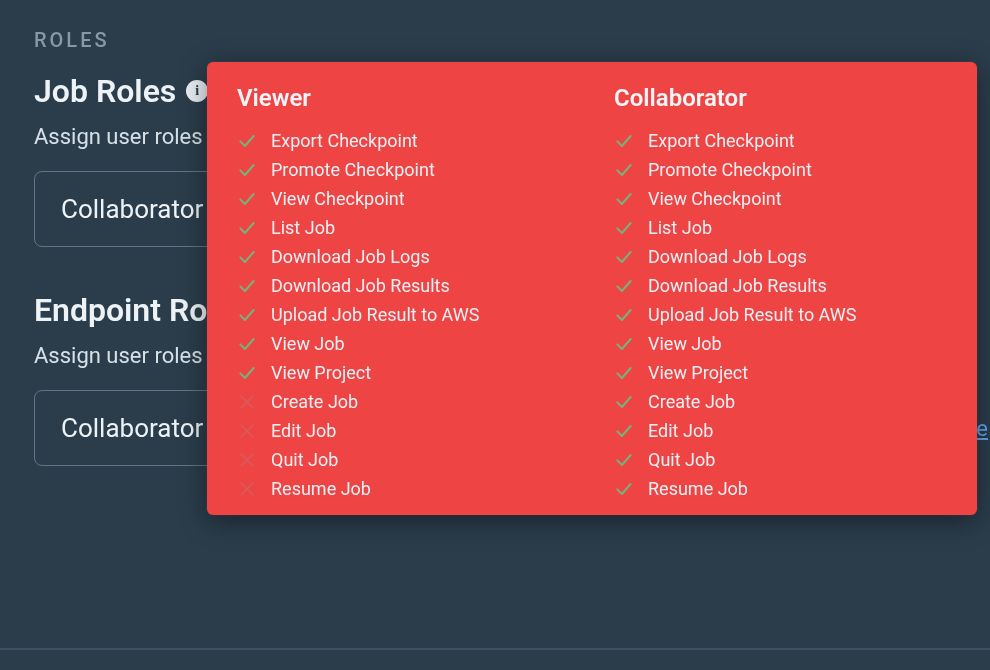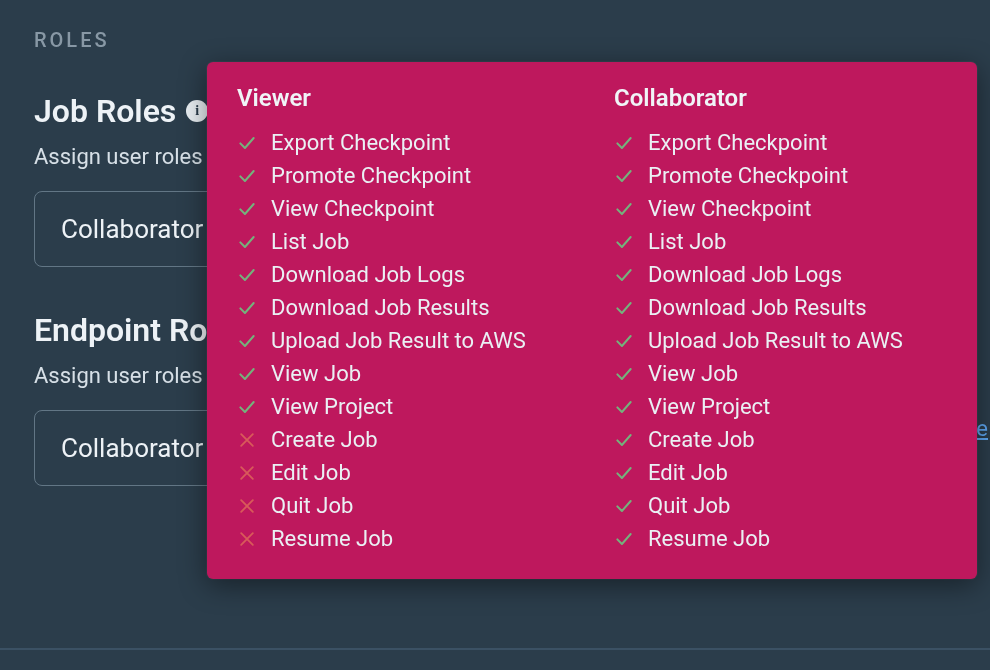--- a/index.html
+++ b/index.html
@@ -15,21 +15,21 @@
     position: relative;
     width: 990px;
     height: 670px;
     padding: 28px 34px;
   }
   .section-label {
     font-size: 20px;
     letter-spacing: 3px;
     color: #8898a5;
     font-weight: 500;
-    margin-bottom: 40px;
+    margin-bottom: 20px;
   }
   .heading-row {
     display: flex;
     align-items: center;
     gap: 10px;
     margin-bottom: 14px;
   }
   .heading {
     font-size: 32px;
     font-weight: 600;
@@ -77,45 +77,45 @@
     height: 0;
     border-top: 2px solid #3b5164;
   }
 
   
   .popover {
     position: absolute;
     top: 62px;
     left: 207px;
     width: 770px;
-    background: #be185d;
+    background: #ef4444;
     border-radius: 6px;
     box-shadow: 0 6px 28px rgba(0,0,0,0.45), 0 0 0 1px rgba(255,255,255,0.04);
-    padding: 22px 30px 24px 30px;
+    padding: 22px 30px 12px 30px;
     display: flex;
     gap: 44px;
   }
   .popcol {
     flex: 1;
     min-width: 0;
   }
   .popcol-title {
     font-size: 24px;
     font-weight: 600;
     color: #f0f4f7;
     margin-bottom: 14px;
   }
   .perm-row {
     display: flex;
     align-items: center;
     gap: 14px;
     padding: 4px 0;
   }
   .perm-label {
-    font-size: 22px;
+    font-size: 18px;
     color: #eaf0f4;
     white-space: nowrap;
   }
   .ic {
     width: 20px;
     height: 20px;
     flex-shrink: 0;
   }
   .ic-check { stroke: #74b37c; stroke-width: 2.4; fill: none; stroke-linecap: round; stroke-linejoin: round; }
   .ic-x { stroke: #d85a5a; stroke-width: 2.2; fill: none; stroke-linecap: round; }

